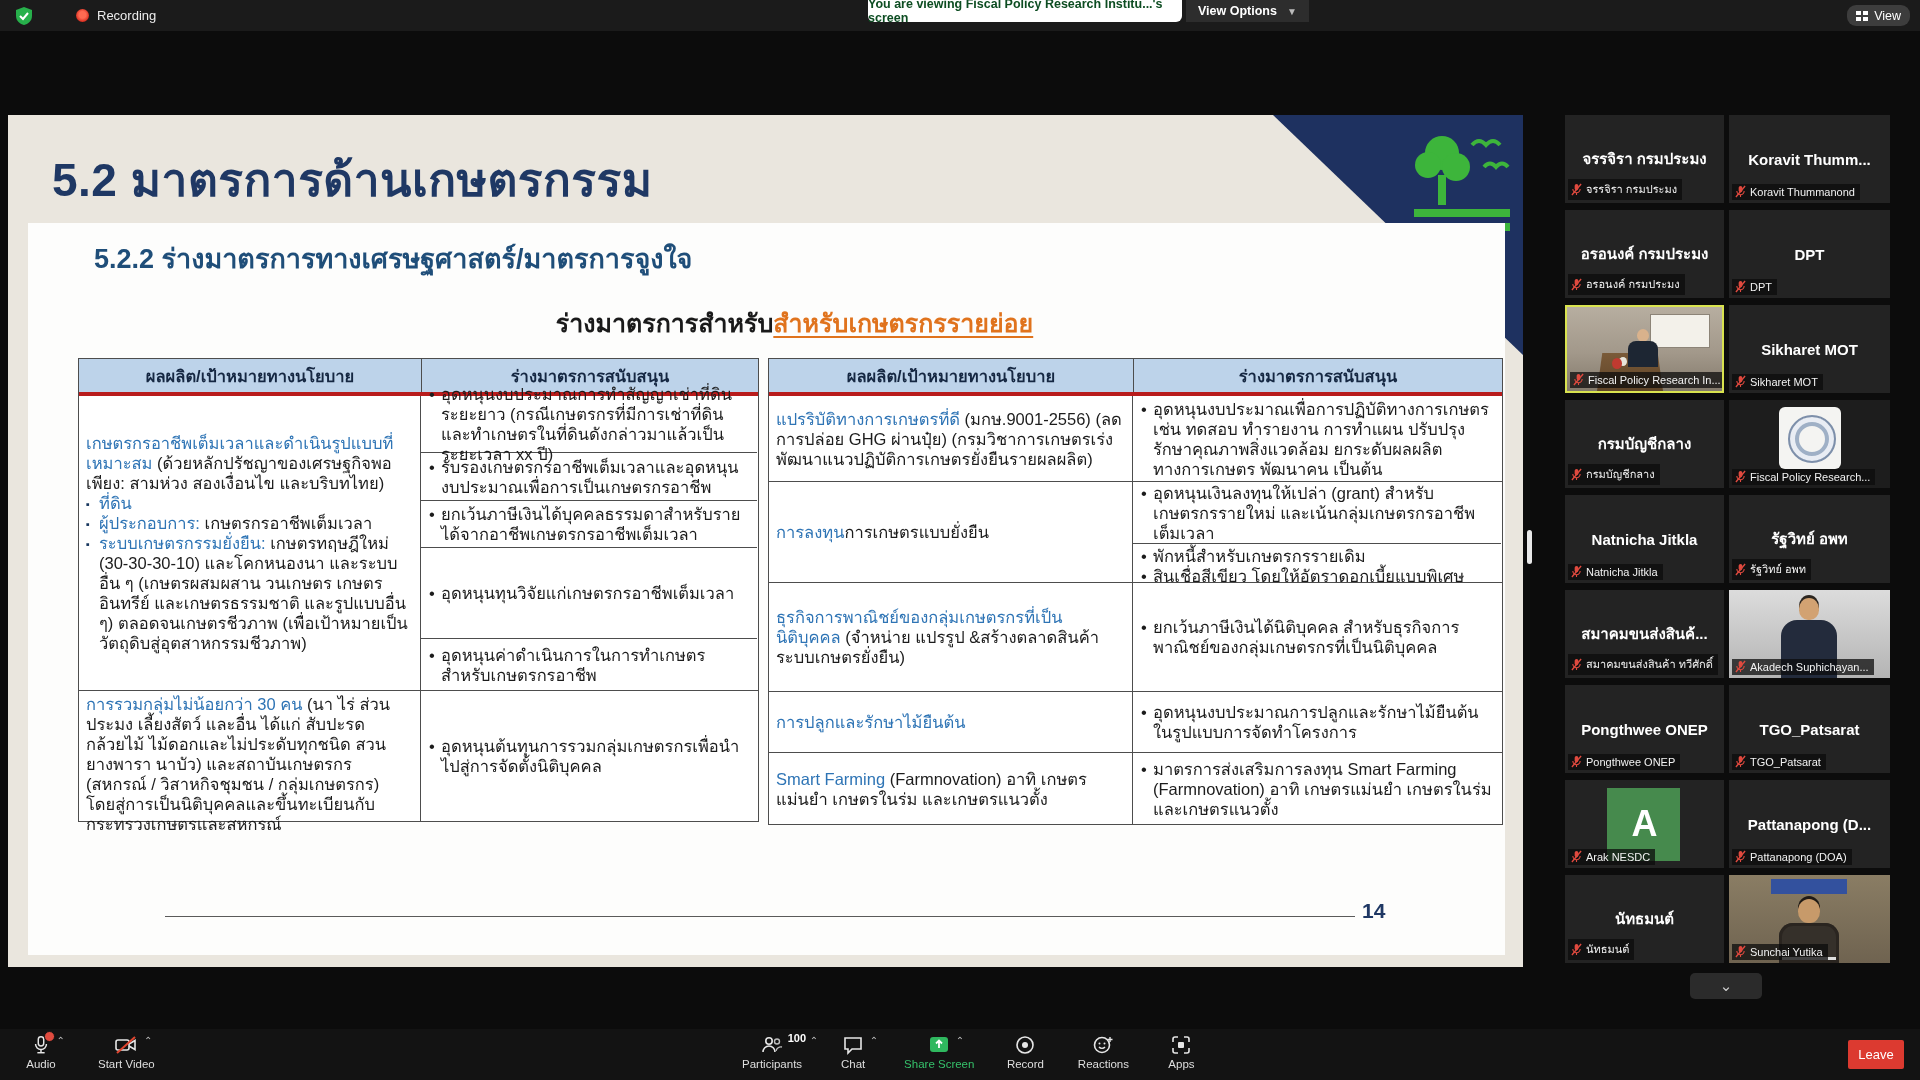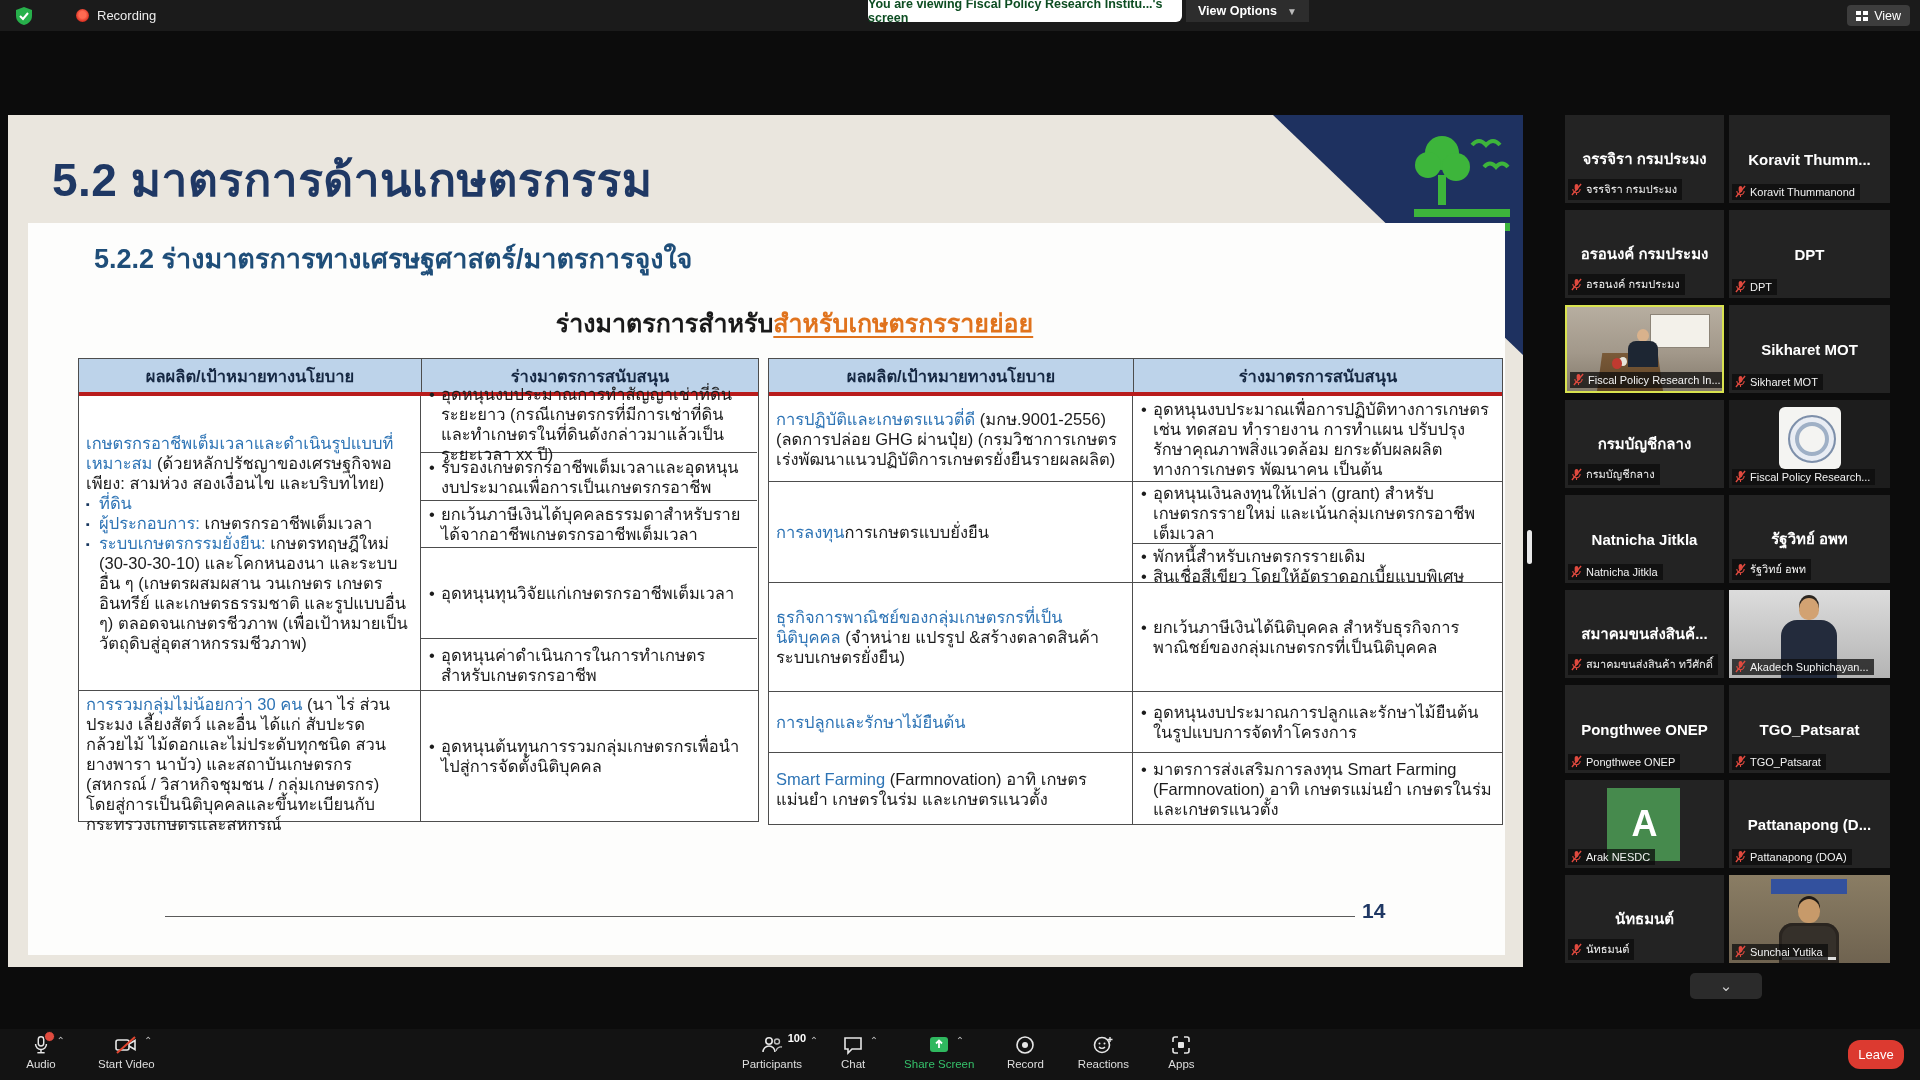--- a/index.html
+++ b/index.html
@@ -10,21 +10,21 @@
   .shield{position:absolute;left:14px;top:6px;width:20px;height:20px;}
   .recdot{position:absolute;left:76px;top:9px;width:13px;height:13px;border-radius:50%;
           background:radial-gradient(circle at 50% 45%,#ff6a52 0 35%,#d92f21 70%);}
   .rectext{position:absolute;left:97px;top:8px;color:#ececec;font-size:13px;}
   .banner{position:absolute;left:868px;top:0;width:314px;height:22px;background:#ffffff;
           border-radius:0 0 6px 6px;display:flex;align-items:center;justify-content:center;
           color:#0d4d22;font-size:12.5px;font-weight:bold;}
   .viewopts{position:absolute;left:1186px;top:0;height:22px;background:#2d2d2d;display:flex;
             align-items:center;gap:10px;padding:0 12px;color:#fff;font-size:12.5px;font-weight:bold;cursor:pointer;}
   .viewopts .chev{color:#bbb;font-size:10px;}
-  .viewbtn{position:absolute;right:10px;top:5px;height:21px;background:#3d3d3d;border-radius:4px;
+  .viewbtn{position:absolute;right:10px;top:5px;height:21px;background:#3d3d3d;border-radius:9px;
            display:flex;align-items:center;gap:5px;padding:0 9px;color:#fff;font-size:12.5px;cursor:pointer;}
   
   .stage{position:absolute;left:0;top:31px;width:1920px;height:998px;background:#0c0c0c;}
   
   .slide{position:absolute;left:8px;top:84px;width:1515px;height:852px;background:#eae6de;overflow:hidden;}
   .slide-title{position:absolute;left:44px;top:28px;color:#1f3864;font-size:46px;font-weight:bold;letter-spacing:.5px;}
   .corner{position:absolute;right:0;top:0;width:250px;height:240px;background:#1e3160;
           clip-path:polygon(0 0,100% 0,100% 100%);}
   .treeicon{position:absolute;right:6px;top:8px;width:122px;height:118px;}
   .card{position:absolute;left:20px;top:108px;width:1477px;height:732px;background:#fdfdfc;}
@@ -109,21 +109,21 @@
   .toolbar{position:absolute;left:0;top:1029px;width:1920px;height:51px;background:#131313;z-index:30;}
   .tbtn{display:flex;flex-direction:column;align-items:center;justify-content:center;gap:2px;
         color:#dfdfdf;font-size:11.5px;cursor:pointer;min-width:54px;}
   .tbtn .irow{position:relative;height:22px;display:flex;align-items:center;}
   .leftgrp{position:absolute;left:14px;top:5px;display:flex;gap:30px;}
   .ctrgrp{position:absolute;left:742px;top:5px;display:flex;gap:24px;}
   .caret{position:absolute;right:-14px;top:1px;color:#b9b9b9;font-size:10px;}
   .count{position:absolute;right:-22px;top:-2px;color:#fff;font-size:11px;font-weight:bold;}
   .badge{position:absolute;right:-4px;top:-3px;width:9px;height:9px;border-radius:50%;background:#e04b3f;border:1px solid #131313;}
   .share .lbl,.share svg text{color:#35c06a;}
-  .leave{position:absolute;right:16px;top:11px;width:56px;height:29px;background:#dc3a30;border-radius:12px;
+  .leave{position:absolute;right:16px;top:11px;width:56px;height:29px;background:#dc3a30;border-radius:2px;
          color:#fff;font-size:13px;display:flex;align-items:center;justify-content:center;cursor:pointer;}
   svg{display:block;}
 </style>
 </head>
 <body>
 
 <div class="app">
 
   <div class="topbar">
     <svg class="shield" viewBox="0 0 20 20">
@@ -210,21 +210,21 @@
           </div>
         </div>
 
         <div class="tbl tbl-right">
           <div class="thead">
             <div class="th c1">ผลผลิต/เป้าหมายทางนโยบาย</div>
             <div class="th c2">ร่างมาตรการสนับสนุน</div>
           </div>
           <div class="trow" style="height:85px">
             <div class="td c1 vcenter">
-              <div><span class="blue">การปฏิบัติและเกษตรแนวตี่ดี</span> <span>(มกษ.9001-2556) (ลดการปล่อย GHG ผ่านปุ๋ย) (กรมวิชาการเกษตรเร่งพัฒนาแนวปฏิบัติการเกษตรยั่งยืนรายผลผลิต)</span></div>
+              <div><span class="blue">แปรริบัติทางการเกษตรที่ดี</span> <span>(มกษ.9001-2556) (ลดการปล่อย GHG ผ่านปุ๋ย) (กรมวิชาการเกษตรเร่งพัฒนาแนวปฏิบัติการเกษตรยั่งยืนรายผลผลิต)</span></div>
             </div>
             <div class="td c2 vcenter">
               <div class="bul">อุดหนุนงบประมาณเพื่อการปฏิบัติทางการเกษตร เช่น ทดสอบ ทำรายงาน การทำแผน ปรับปรุงรักษาคุณภาพสิ่งแวดล้อม ยกระดับผลผลิตทางการเกษตร พัฒนาคน เป็นต้น</div>
             </div>
           </div>
           <div class="trow" style="height:100px">
             <div class="td c1 vcenter">
               <div><span class="blue">การลงทุน</span><span>การเกษตรแบบยั่งยืน</span></div>
             </div>
             <div class="td c2 subcol">

